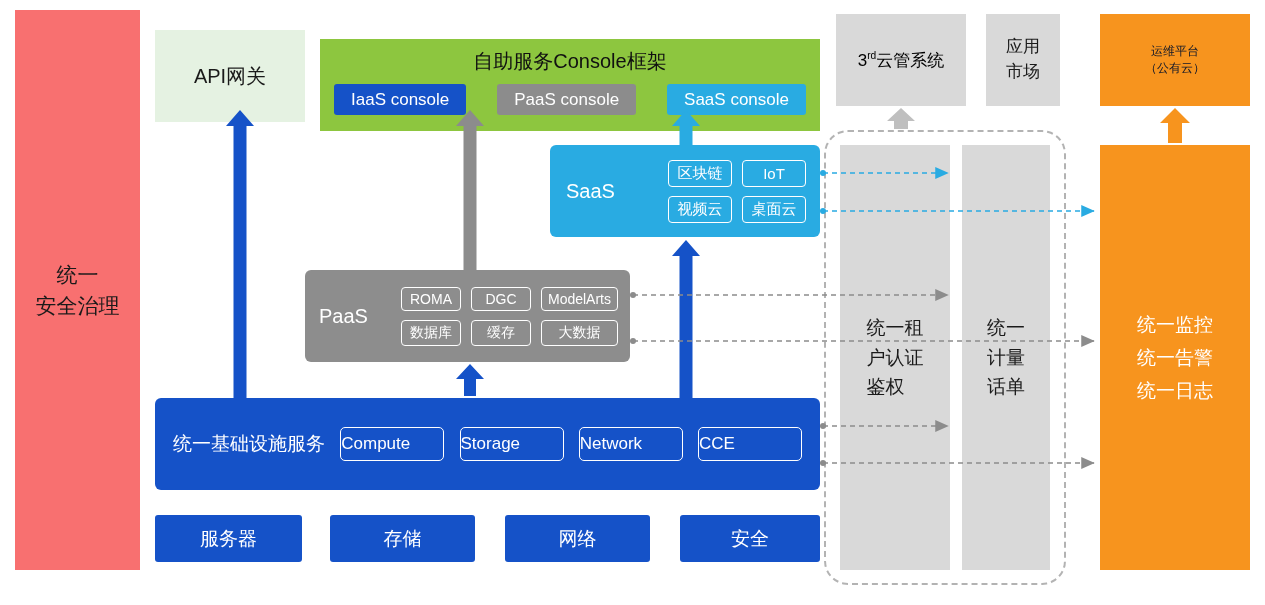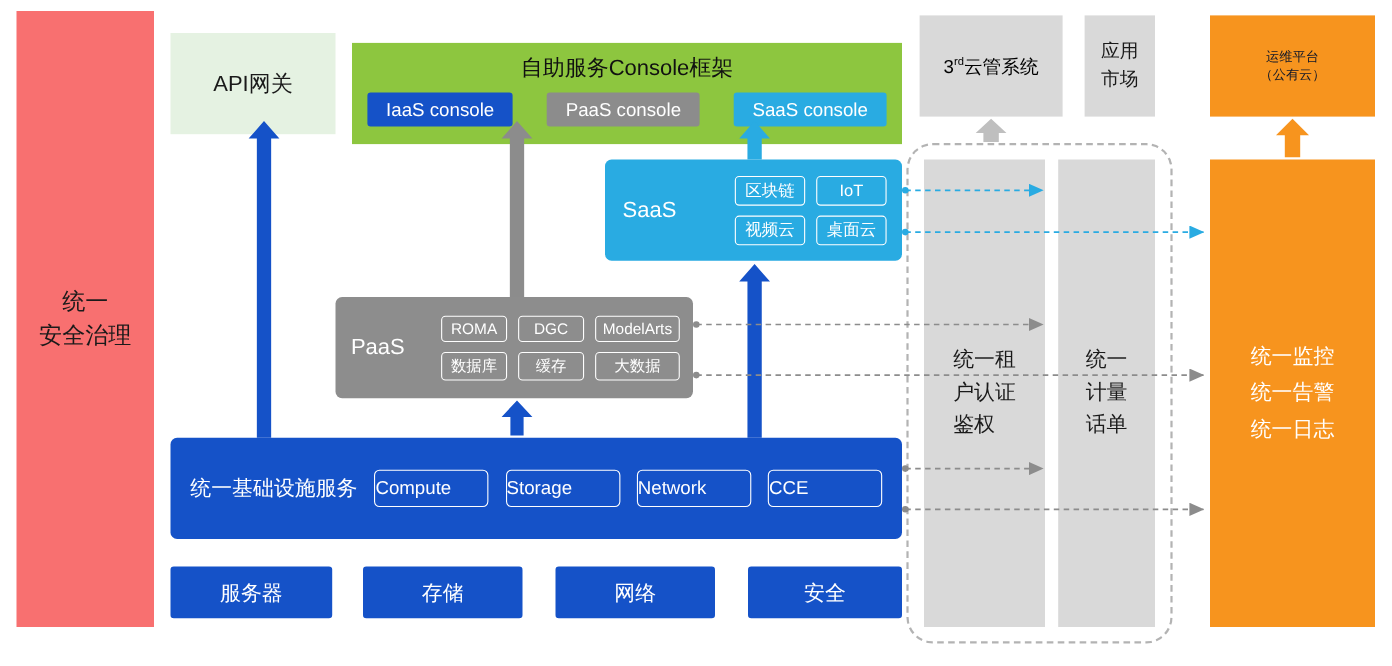--- a/index.html
+++ b/index.html
@@ -12,21 +12,21 @@
   .security-bar { left:15px; top:10px; width:125px; height:560px; background:#f87070; color:#1a1a1a; font-size:21px; text-align:center; line-height:1.5; }
 
   .api-box { left:155px; top:30px; width:150px; height:92px; background:#e5f2e2; color:#1a1a1a; font-size:20px; }
 
   .console-frame { left:320px; top:14px; width:500px; height:92px; background:#8dc63f; padding:9px 14px 0;margin-top:25px; }
   .console-title { text-align:center; font-size:20px; color:#111; }
   .console-row { display:flex; justify-content:space-between; margin-top:9px; }
   .console-btn { height:31px; padding:0 17px; border-radius:3px; color:#fff; font-size:17px; display:flex; align-items:center; justify-content:center; }
 
   .mgmt-box { left:836px; top:14px; width:130px; height:92px; background:#d9d9d9; color:#000000; font-size:17px; }
-  .market-box { left:986px; top:14px; width:64px; height:92px; background:#d9d9d9; color:#1a1a1a; font-size:17px; text-align:center; line-height:1.45; }
+  .market-box { left:986px; top:14px; width:74px; height:92px; background:#d9d9d9; color:#1a1a1a; font-size:17px; text-align:center; line-height:1.45; }
   .om-box { left:1100px; top:14px; width:150px; height:92px; background:#f7941e; color:#0f172a; font-size:12px; text-align:center; line-height:1.45; }
 
   .saas-box { left:550px; top:145px; width:270px; height:92px; background:#29abe2; border-radius:6px; display:flex; align-items:center; padding:0 14px 0 16px; }
   .paas-box { left:305px; top:270px; width:325px; height:92px; background:#8d8d8d; border-radius:6px; display:flex; align-items:center; padding:0 12px 0 14px; }
   .layer-label { color:#fff; font-size:20px; }
   .chip-grid { display:grid; gap:9px 10px; margin-left:auto; }
   .cols2 { grid-template-columns:auto auto; }
   .cols3 { grid-template-columns:auto auto auto; }
   .chip { border:1px solid #fff; border-radius:4px; color:#fff; font-size:15px; padding:3px 8px; min-width:64px; text-align:center; display:flex; align-items:center; justify-content:center; }
   .paas-box .chip { font-size:14px; min-width:60px; padding:3px 6px; }

